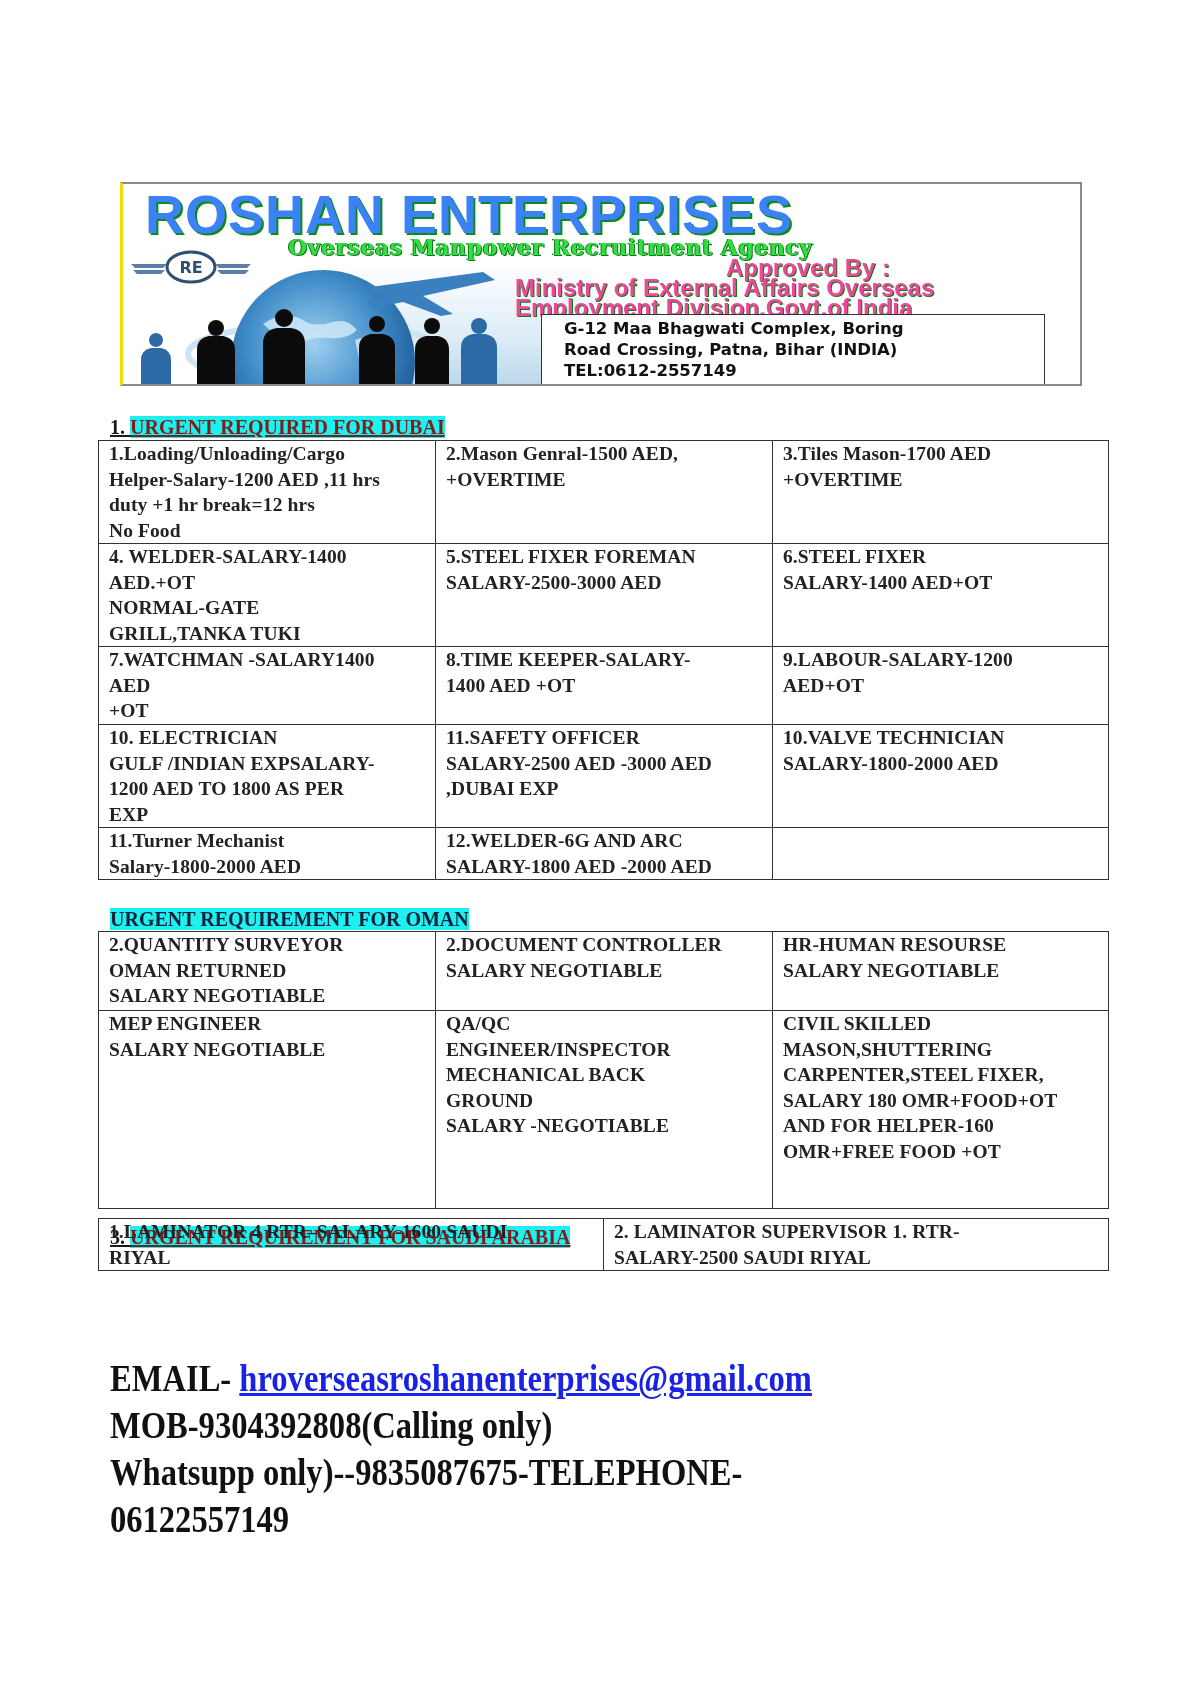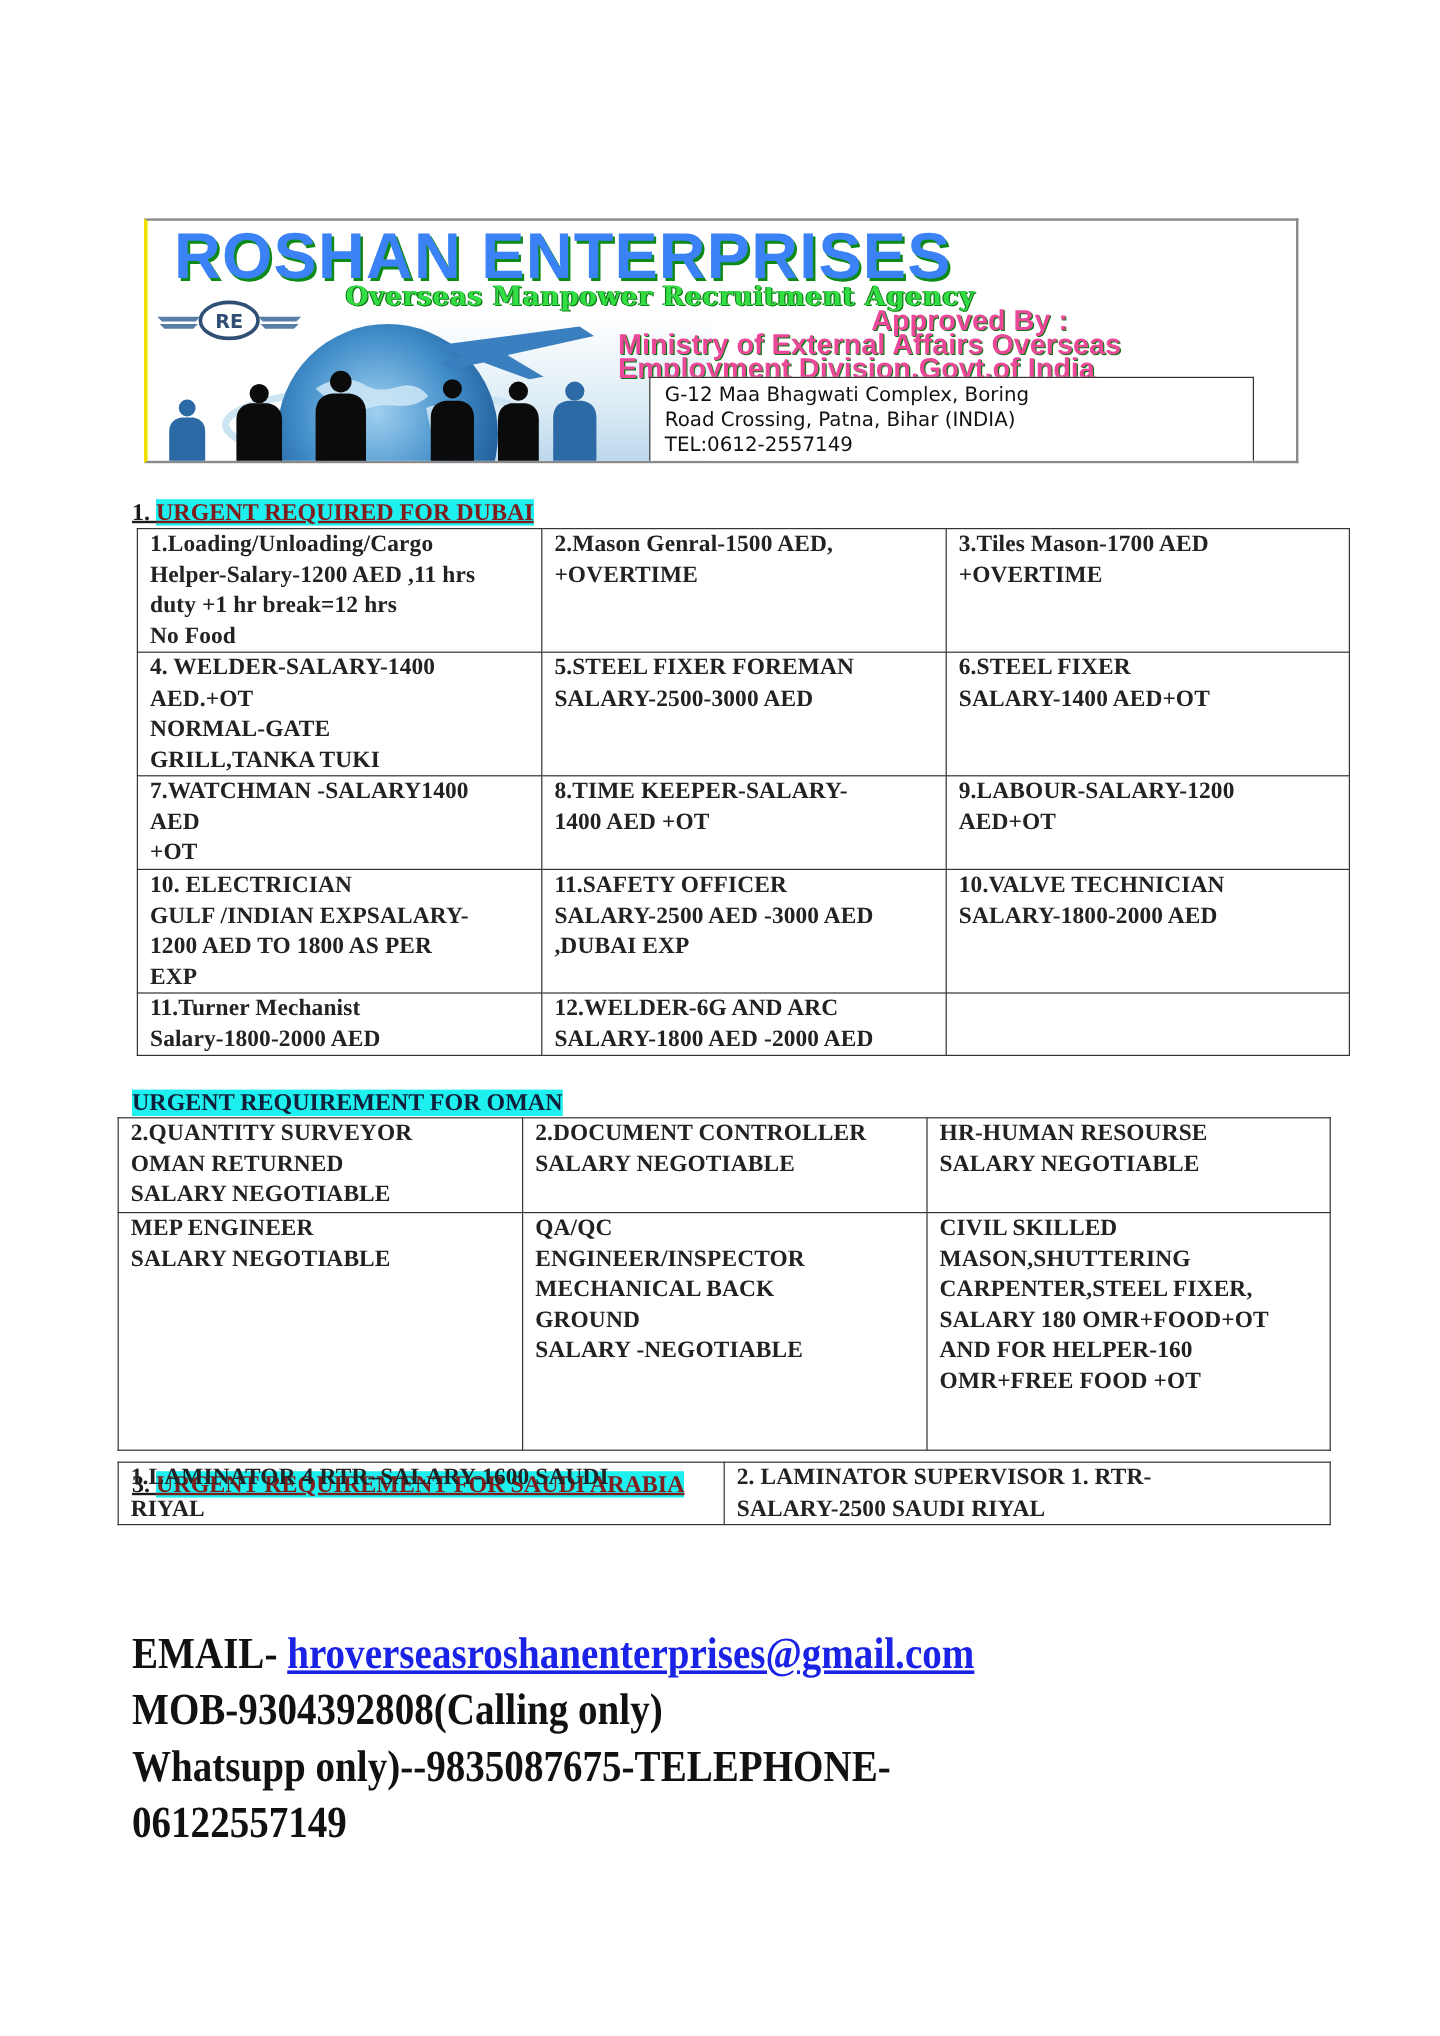--- a/index.html
+++ b/index.html
@@ -18,22 +18,22 @@
                         font-family: "DejaVu Serif", serif; font-weight: 900; font-size: 22px;
                         color: #33dd44; text-shadow: 1px 1px 0 #0e7a14, -1px 0 0 #0e7a14;
                         white-space: nowrap; letter-spacing: 0.5px; }
     .banner .approved { position: absolute; left: 380px; top: 74px; width: 570px;
                         font-family: "Liberation Sans", sans-serif; font-weight: 700; color: #ec4899;
                         text-shadow: 1px 1px 0 #0c7a12; font-size: 24px; line-height: 20px; }
     .banner .approved .ap1 { text-align: center; padding-left: 40px; }
     .banner .approved .ap2, .banner .approved .ap3 { padding-left: 12px; }
     .banner .address { position: absolute; left: 418px; top: 130px; width: 504px; height: 74px;
                        border: 1.5px solid #333; border-bottom: none; background: #fff;
-                       font-family: "DejaVu Sans", sans-serif; font-weight: 400; font-size: 16.5px;
-                       line-height: 21px; padding: 3px 12px; box-sizing: border-box; color: #111; }
+                       font-family: "DejaVu Sans", sans-serif; font-weight: 700; font-size: 16.5px;
+                       line-height: 21px; padding: 3px 22px; box-sizing: border-box; color: #111; }
     .banner .art { position: absolute; left: 0; top: 60px; width: 420px; height: 146px; }
     .banner .logo { position: absolute; left: 8px; top: 66px; width: 120px; height: 34px; }
     .banner .sky { position: absolute; left: 170px; top: 80px; width: 300px; height: 124px;
                    background: linear-gradient(180deg, #ffffff 0%, #dcecf6 60%, #b9d6ea 100%); }
 
     
     .sec-head { position: absolute; font-size: 20px; font-weight: 700; white-space: nowrap; line-height: 22px; }
     .sec-head .num { text-decoration: underline; }
     .sec-head .hl { background: #1ef0f0; text-decoration: underline; color: #7f1d1d; }
     .sec-head.oman .hl { text-decoration: none; color: #10203a; }
@@ -103,21 +103,21 @@
   <div class="address">
     <div>G-12 Maa Bhagwati Complex, Boring</div>
     <div>Road Crossing, Patna, Bihar (INDIA)</div>
     <div>TEL:0612-2557149</div>
   </div>
 </div>
 
 <div class="sec-head dubai" style="left:110px; top:416px;">
   <span class="num">1. </span><span class="hl">URGENT REQUIRED FOR DUBAI</span>
 </div>
-<table class="jobs" style="left:98px; top:440px; width:1010px;margin-left:16px;">
+<table class="jobs" style="left:98px; top:440px; width:1010px;">
   <colgroup>
       <col style="width:337px">
       <col style="width:337px">
       <col style="width:336px">
     </colgroup>
   <tbody>
       <tr style="height:103px">
     <td class="cell">1.Loading/Unloading/Cargo
 Helper-Salary-1200 AED ,11 hrs
 duty +1 hr break=12 hrs

